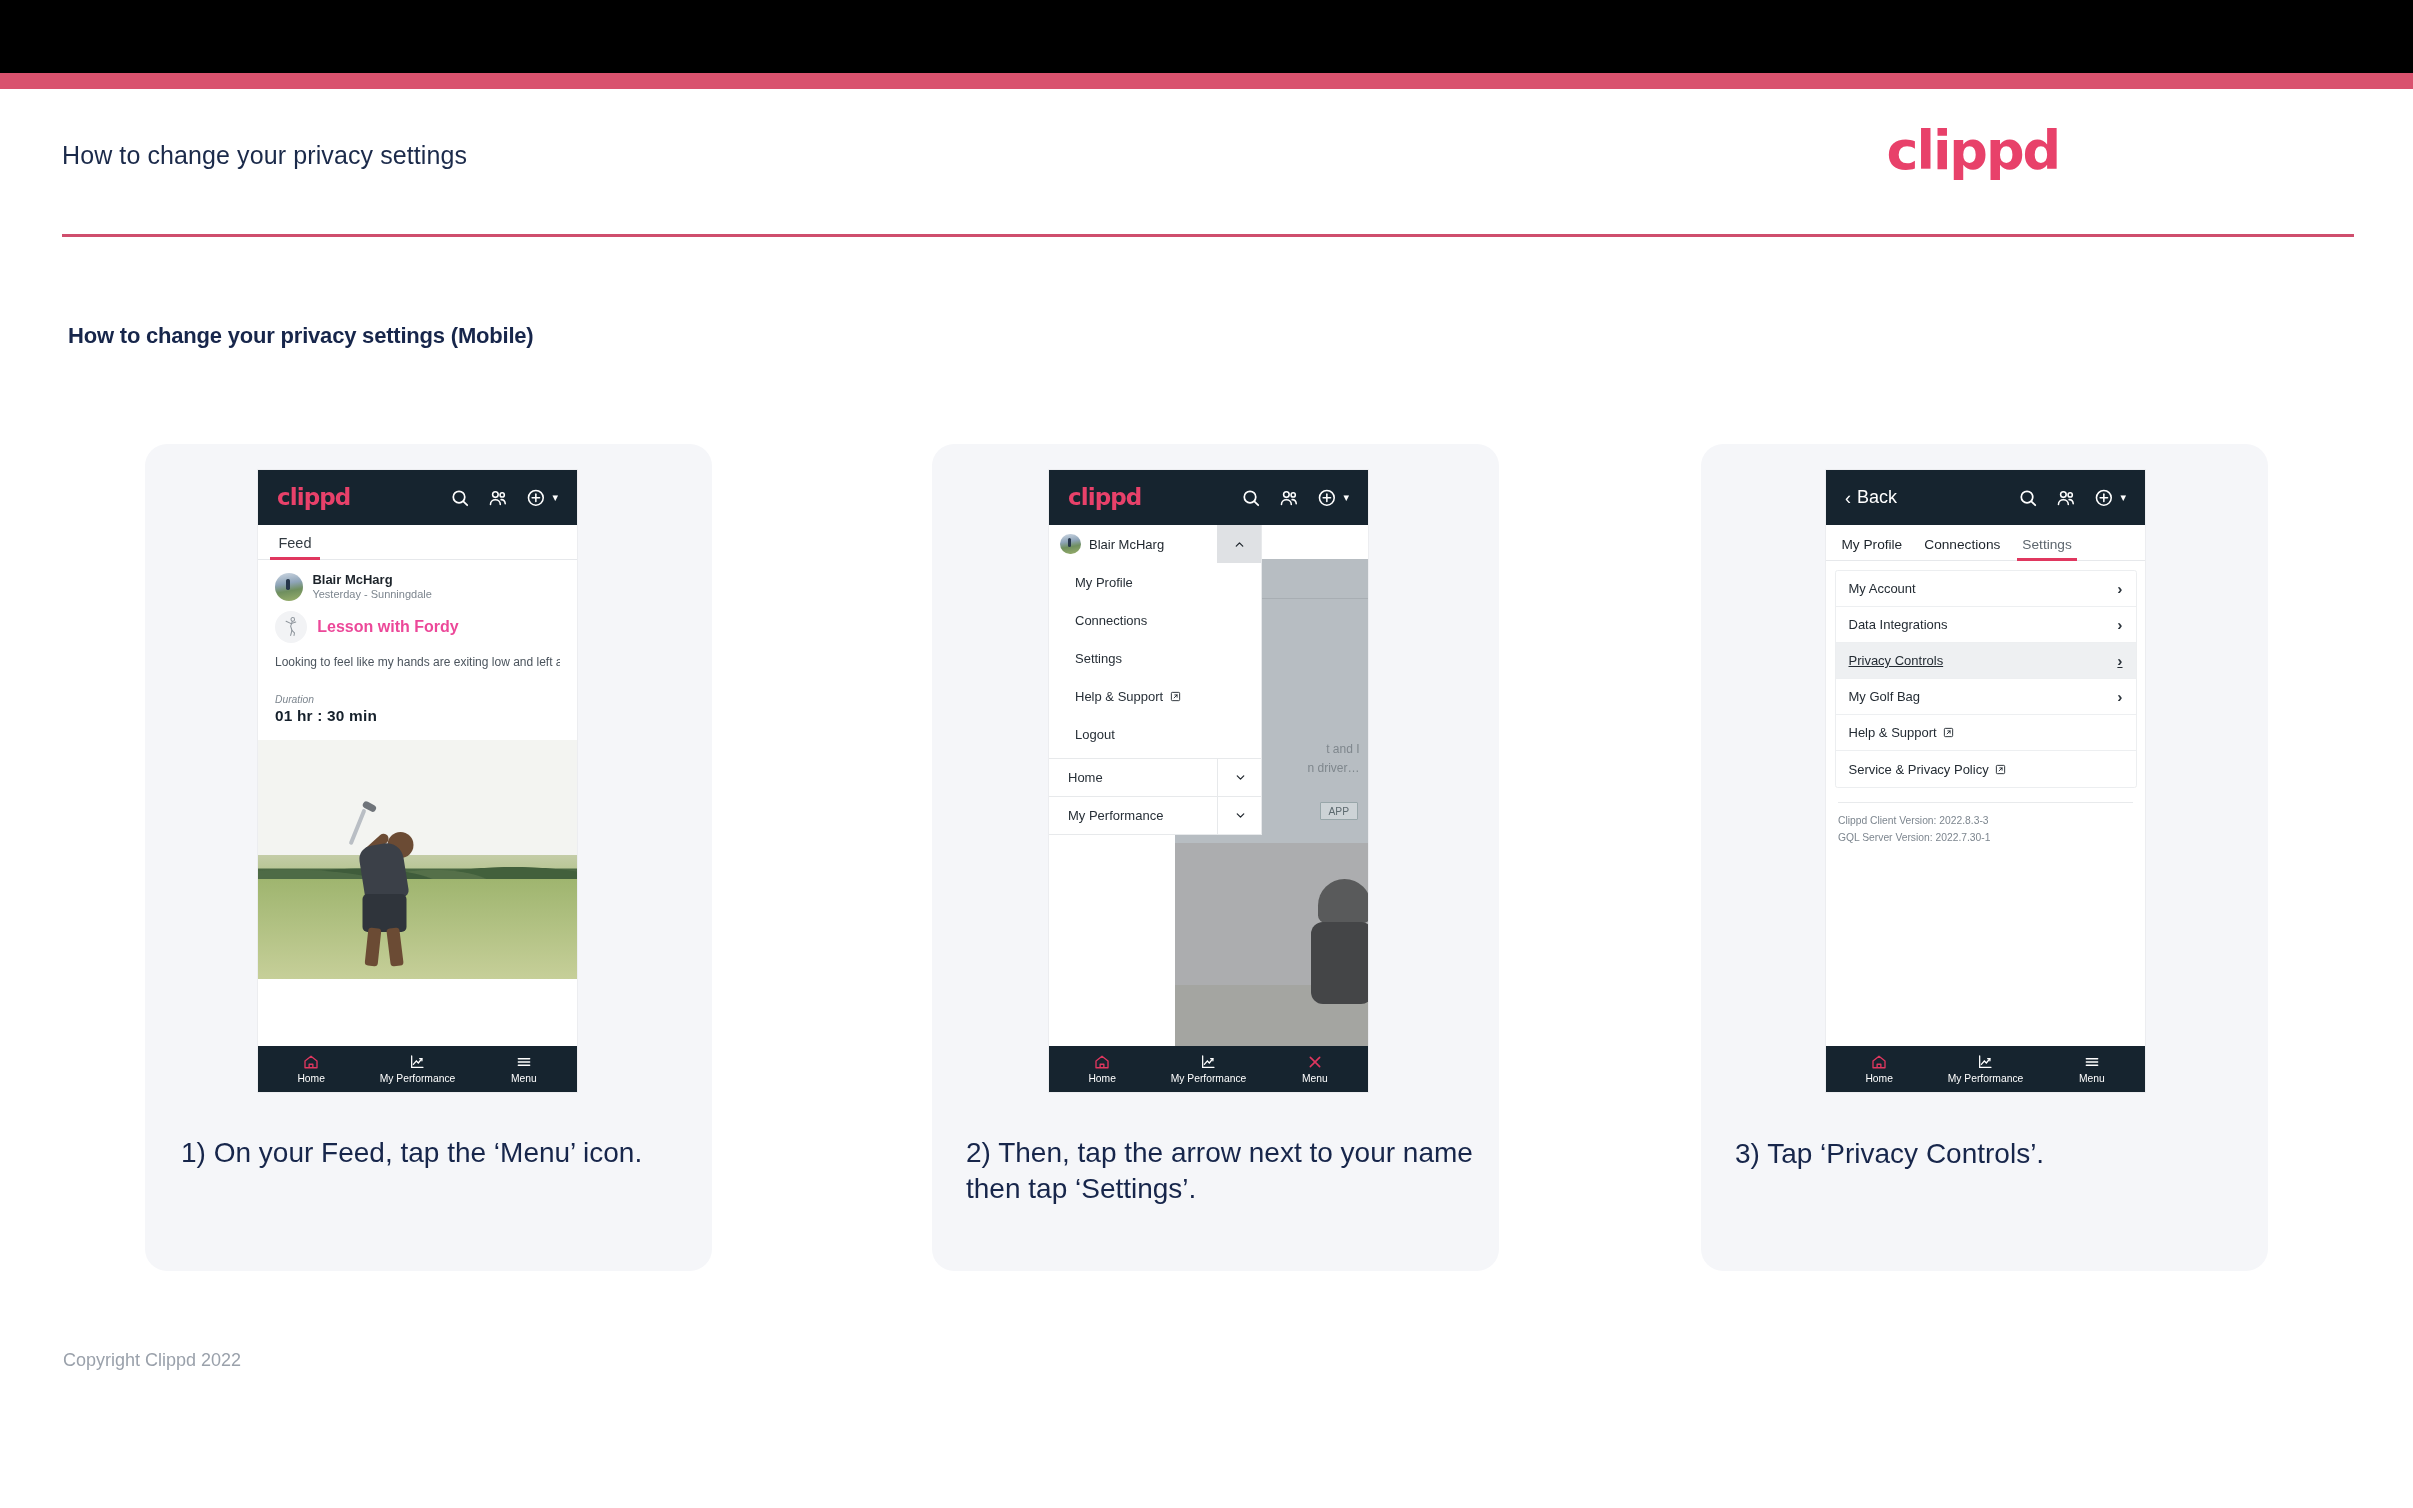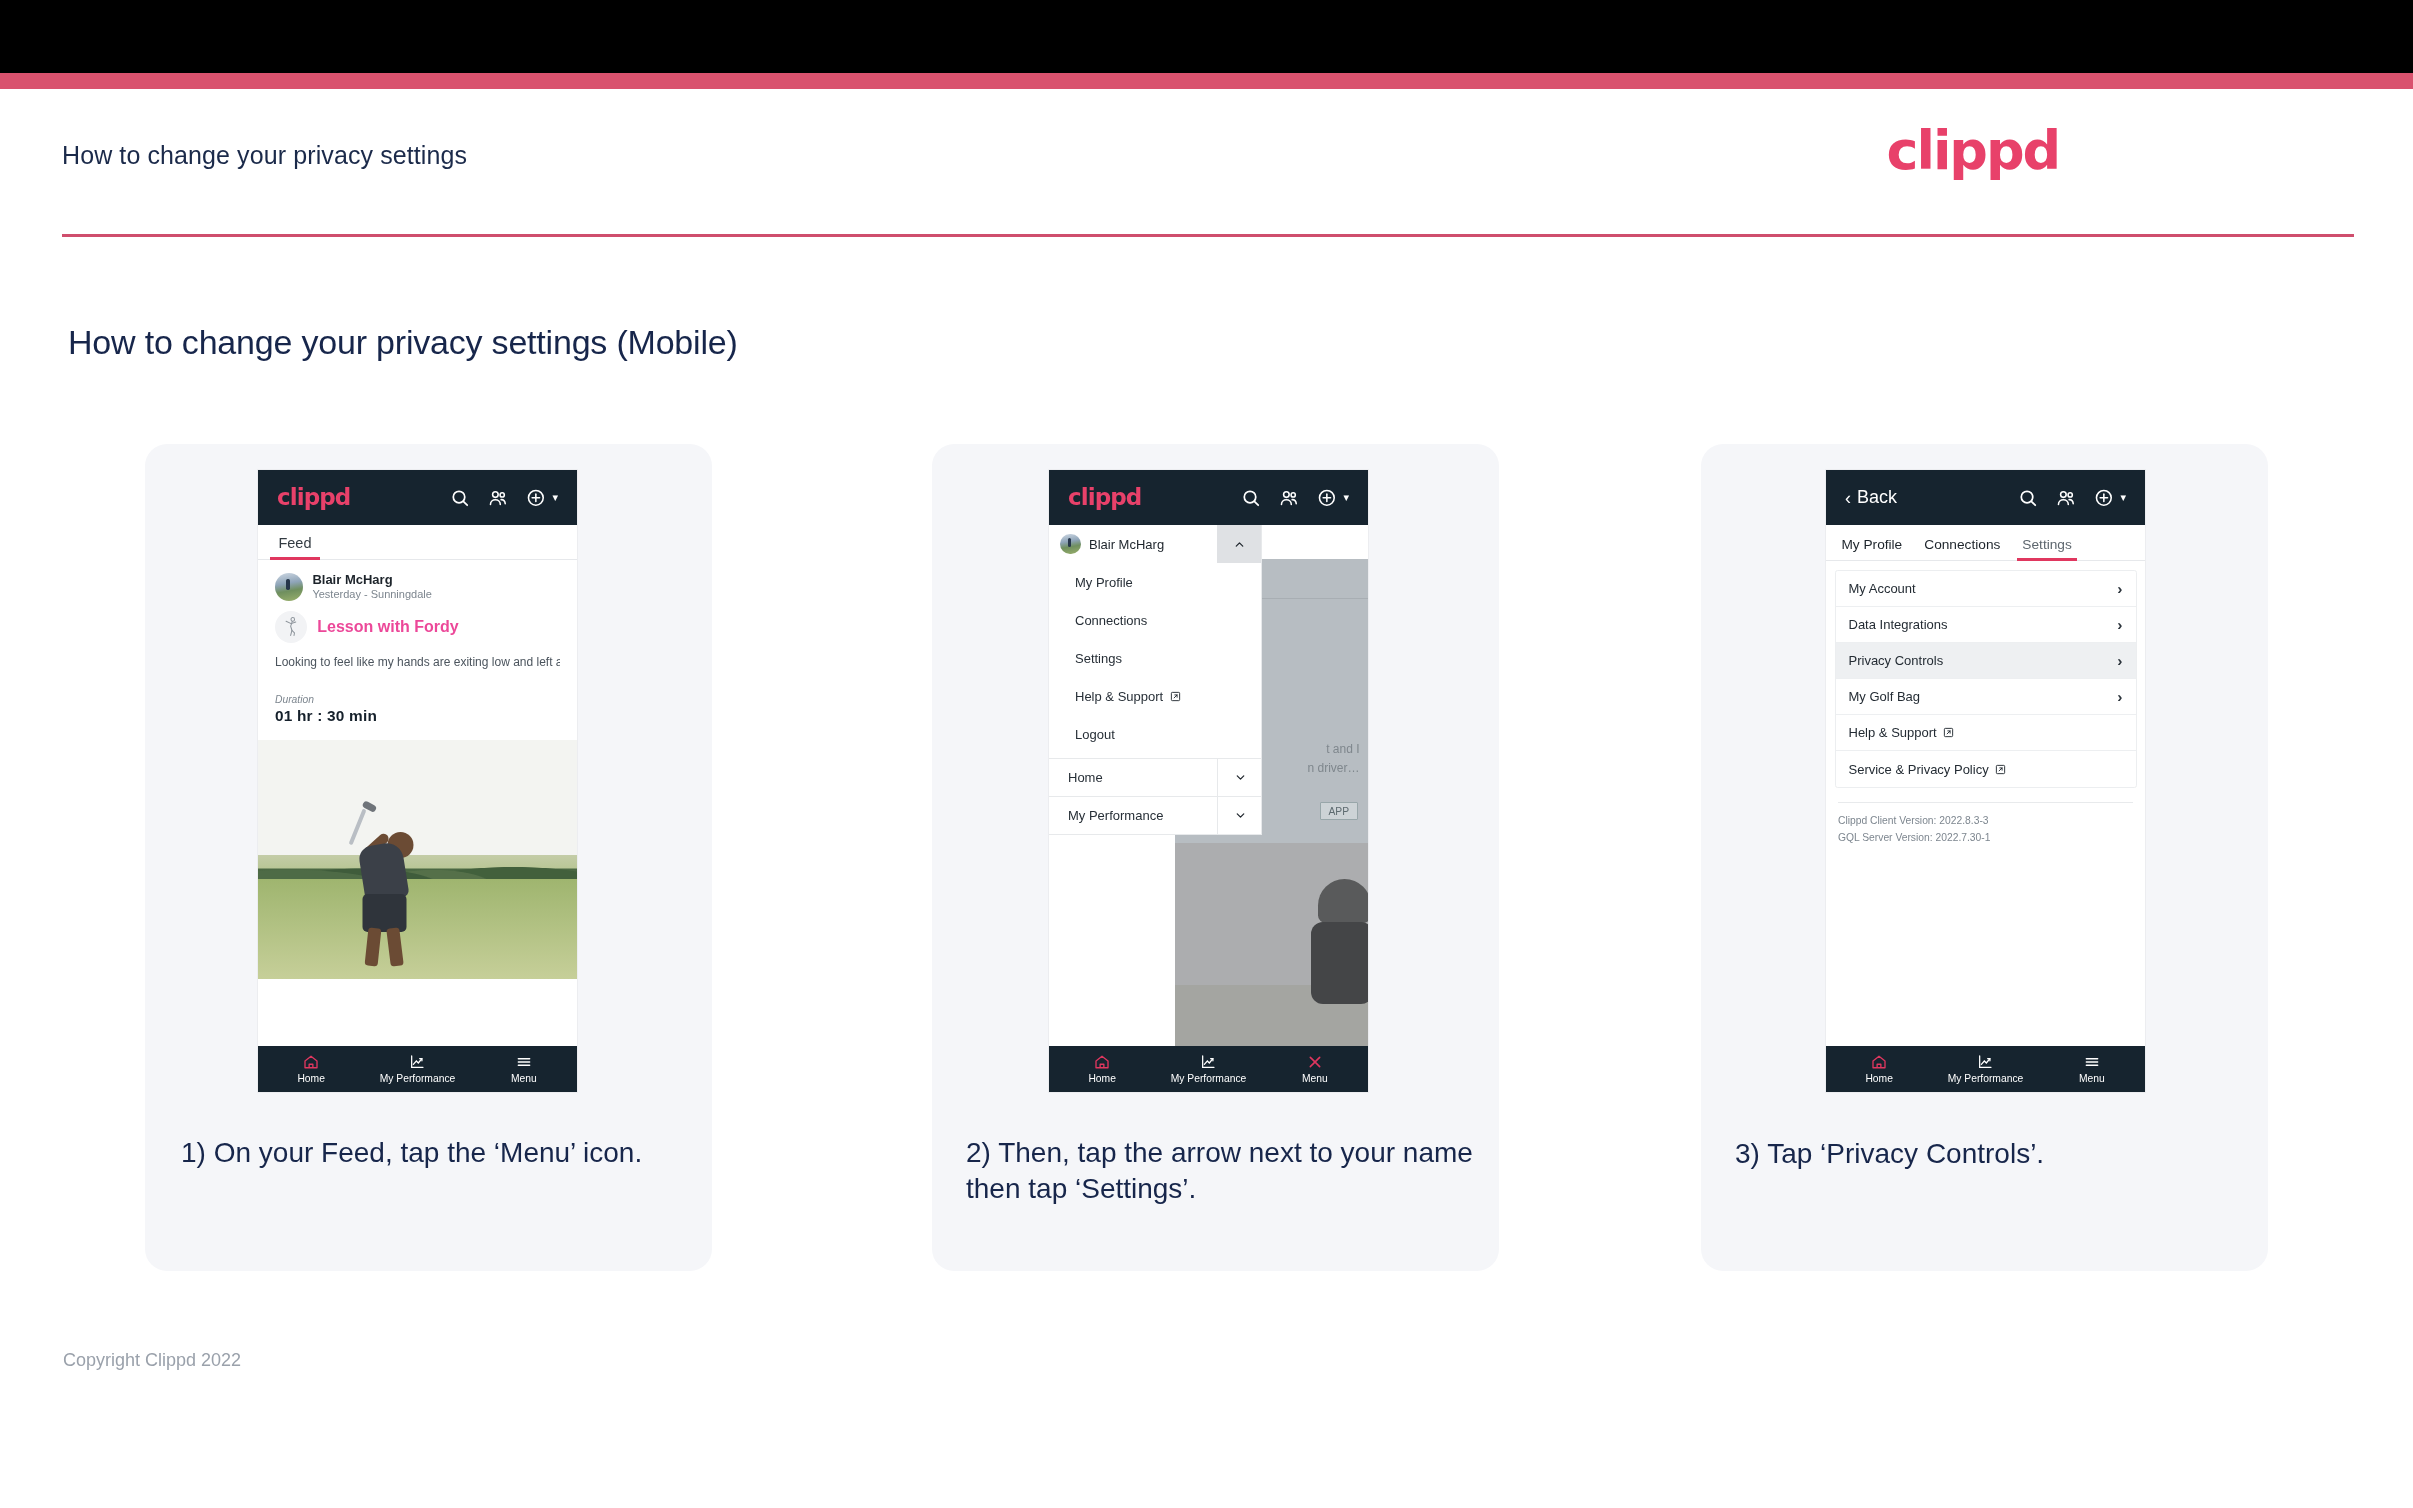--- a/index.html
+++ b/index.html
@@ -28,21 +28,21 @@
   .brand-logo{
     position:absolute;right:58px;top:34px;
     font-size:54px;font-weight:700;color:#e8416a;letter-spacing:-2.1px;
     font-family:"DejaVu Sans", sans-serif;
     line-height:1;
   }
 
   
   .main-title{
     position:absolute;left:68px;top:323px;
-    font-size:34px;font-weight:400;color:#17264b;letter-spacing:-0.2px;white-space:nowrap;
+    font-size:22px;font-weight:700;color:#17264b;letter-spacing:-0.2px;white-space:nowrap;
   }
   .main-sub{
     position:absolute;left:68px;top:372px;
     font-size:32px;font-weight:400;color:#17264b;letter-spacing:-0.2px;white-space:nowrap;
   }
 
   
   .cards{position:absolute;left:0;top:444px;width:2413px;height:838px;}
   .card{
     position:absolute;top:0;width:567px;height:827px;
@@ -219,21 +219,21 @@
   .seg .s.on{color:#5d666e;}
   .seg .s.on:after{
     content:"";position:absolute;left:-5.1px;right:-5.1px;bottom:-0.9px;height:2.6px;background:#e0375f;
   }
   .settings-list{margin:9.4px 8.5px 0 8.5px;background:#fff;border:0.9px solid #eceef0;border-radius:2.6px;overflow:hidden;}
   .srow{
     height:36px;display:flex;align-items:center;padding:0 13px;box-sizing:border-box;
     font-size:13px;color:#242c34;border-bottom:0.9px solid #edeff1;gap:6px;
   }
   .srow:last-child{border-bottom:none;}
-  .srow.hl{background:#eef0f2;}
+  .srow.hl{background:#eef0f2;text-decoration:underline;}
   .srow .sp{margin-left:auto;}
   .chev-r{font-size:15.4px;color:#2b333b;font-weight:700;line-height:1;}
   .versions{
     margin:13.7px 12px 0 12px;padding-top:10.3px;border-top:0.9px solid #e8eaec;
     font-size:10.3px;color:#7d868f;line-height:1.6;
   }
 
   .footer{
     position:absolute;left:63px;top:1350px;font-size:18px;color:#9aa1ab;
   }

